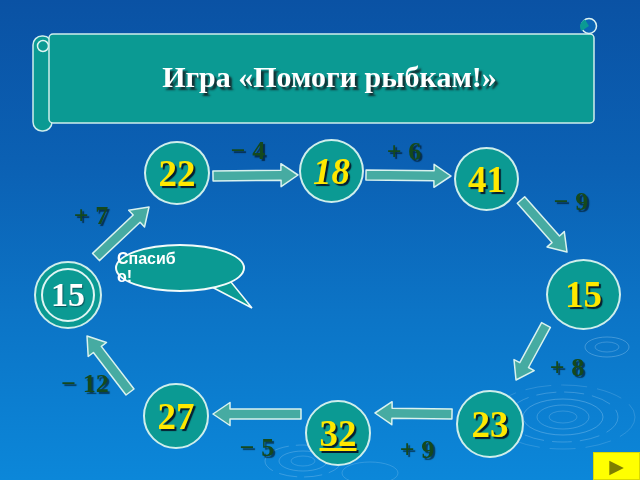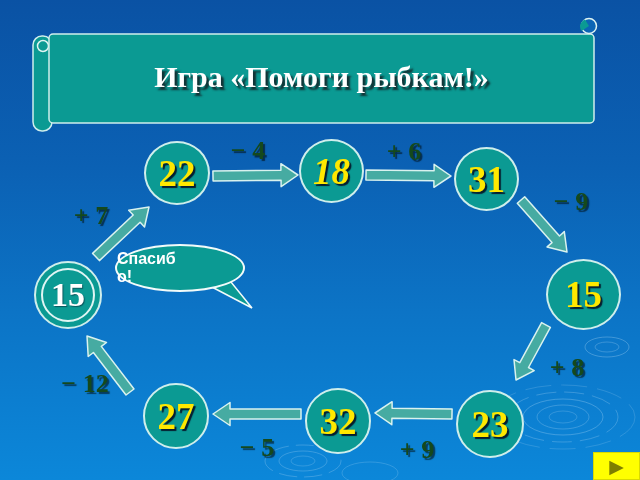--- a/index.html
+++ b/index.html
@@ -9,20 +9,21 @@
     font-family:"Liberation Serif",serif;
   }
   svg.layer{position:absolute;left:0;top:0;z-index:1;}
   
   .banner-title{
     position:absolute;left:49px;top:57px;width:545px;height:40px;z-index:2;
     display:flex;align-items:center;justify-content:center;
     font-weight:bold;font-size:30px;color:#ffffff;
     text-shadow:3px 3px 2px rgba(20,20,25,0.78);
     white-space:nowrap;
+    padding-left:8px;
   }
   
   .node{
     position:absolute;z-index:3;border-radius:50%;
     background:#0b9a93;border:2px solid #cfeeec;box-sizing:border-box;
     display:flex;align-items:center;justify-content:center;
     font-weight:bold;font-size:37px;color:#ffe800;
     text-shadow:2px 2px 1px rgba(5,15,35,0.9);
   }
   .node.start{color:#ffffff;font-size:34px;text-shadow:1px 1px 1px rgba(5,15,35,0.5);}
@@ -100,29 +101,29 @@
 
   <div class="banner-title">Игра «Помоги рыбкам!»</div>
 
   <div class="node" style="left:144px;top:141px;width:66px;height:64px;text-align:right;">
     <span>22</span>
   </div>
   <div class="node" style="left:299px;top:139px;width:65px;height:64px;font-style:italic;">
     <span>18</span>
   </div>
   <div class="node" style="left:454px;top:147px;width:65px;height:64px;">
-    <span>31</span>
+    <span>41</span>
   </div>
   <div class="node" style="left:546px;top:259px;width:75px;height:71px;">
     <span>15</span>
   </div>
   <div class="node" style="left:456px;top:390px;width:68px;height:68px;">
     <span>23</span>
   </div>
-  <div class="node" style="left:305px;top:388px;width:66px;height:66px;">
+  <div class="node" style="left:305px;top:400px;width:66px;height:66px;text-decoration:underline;">
     <span>32</span>
   </div>
   <div class="node" style="left:143px;top:383px;width:66px;height:66px;">
     <span>27</span>
   </div>
   <div class="node start" style="left:34px;top:261px;width:68px;height:68px;">
     <div class="ring"></div>
     <span>15</span>
   </div>
 

